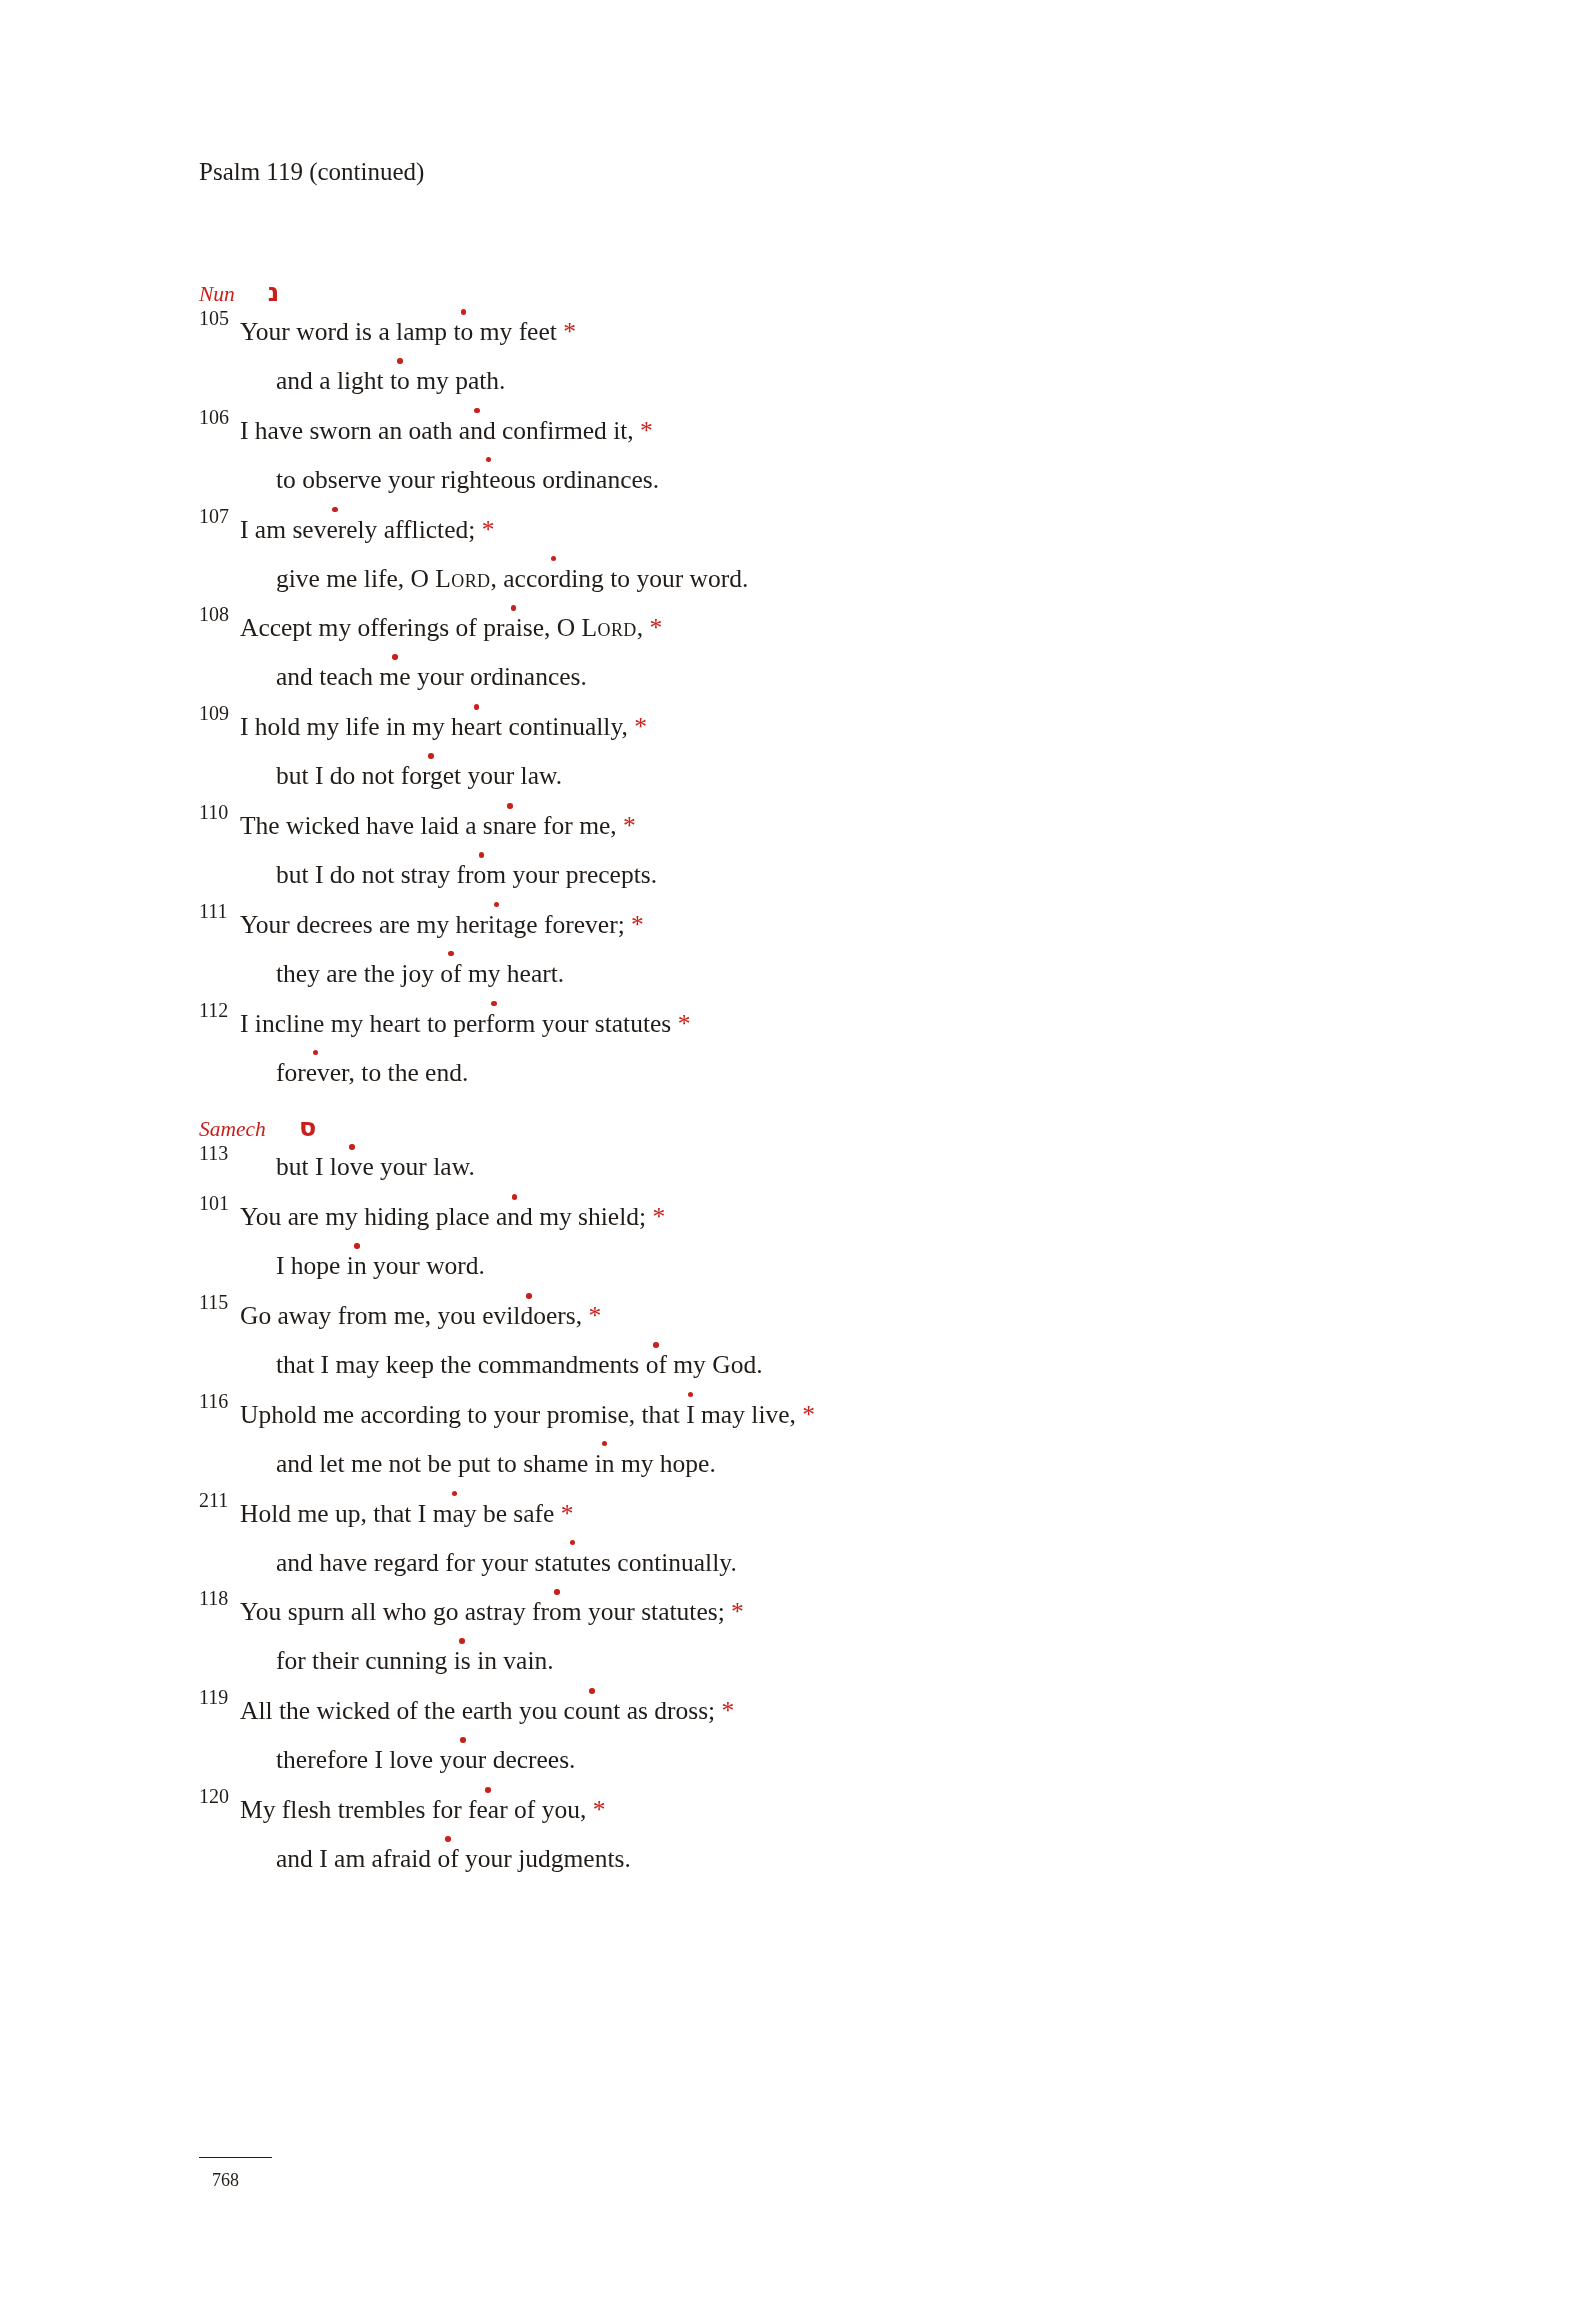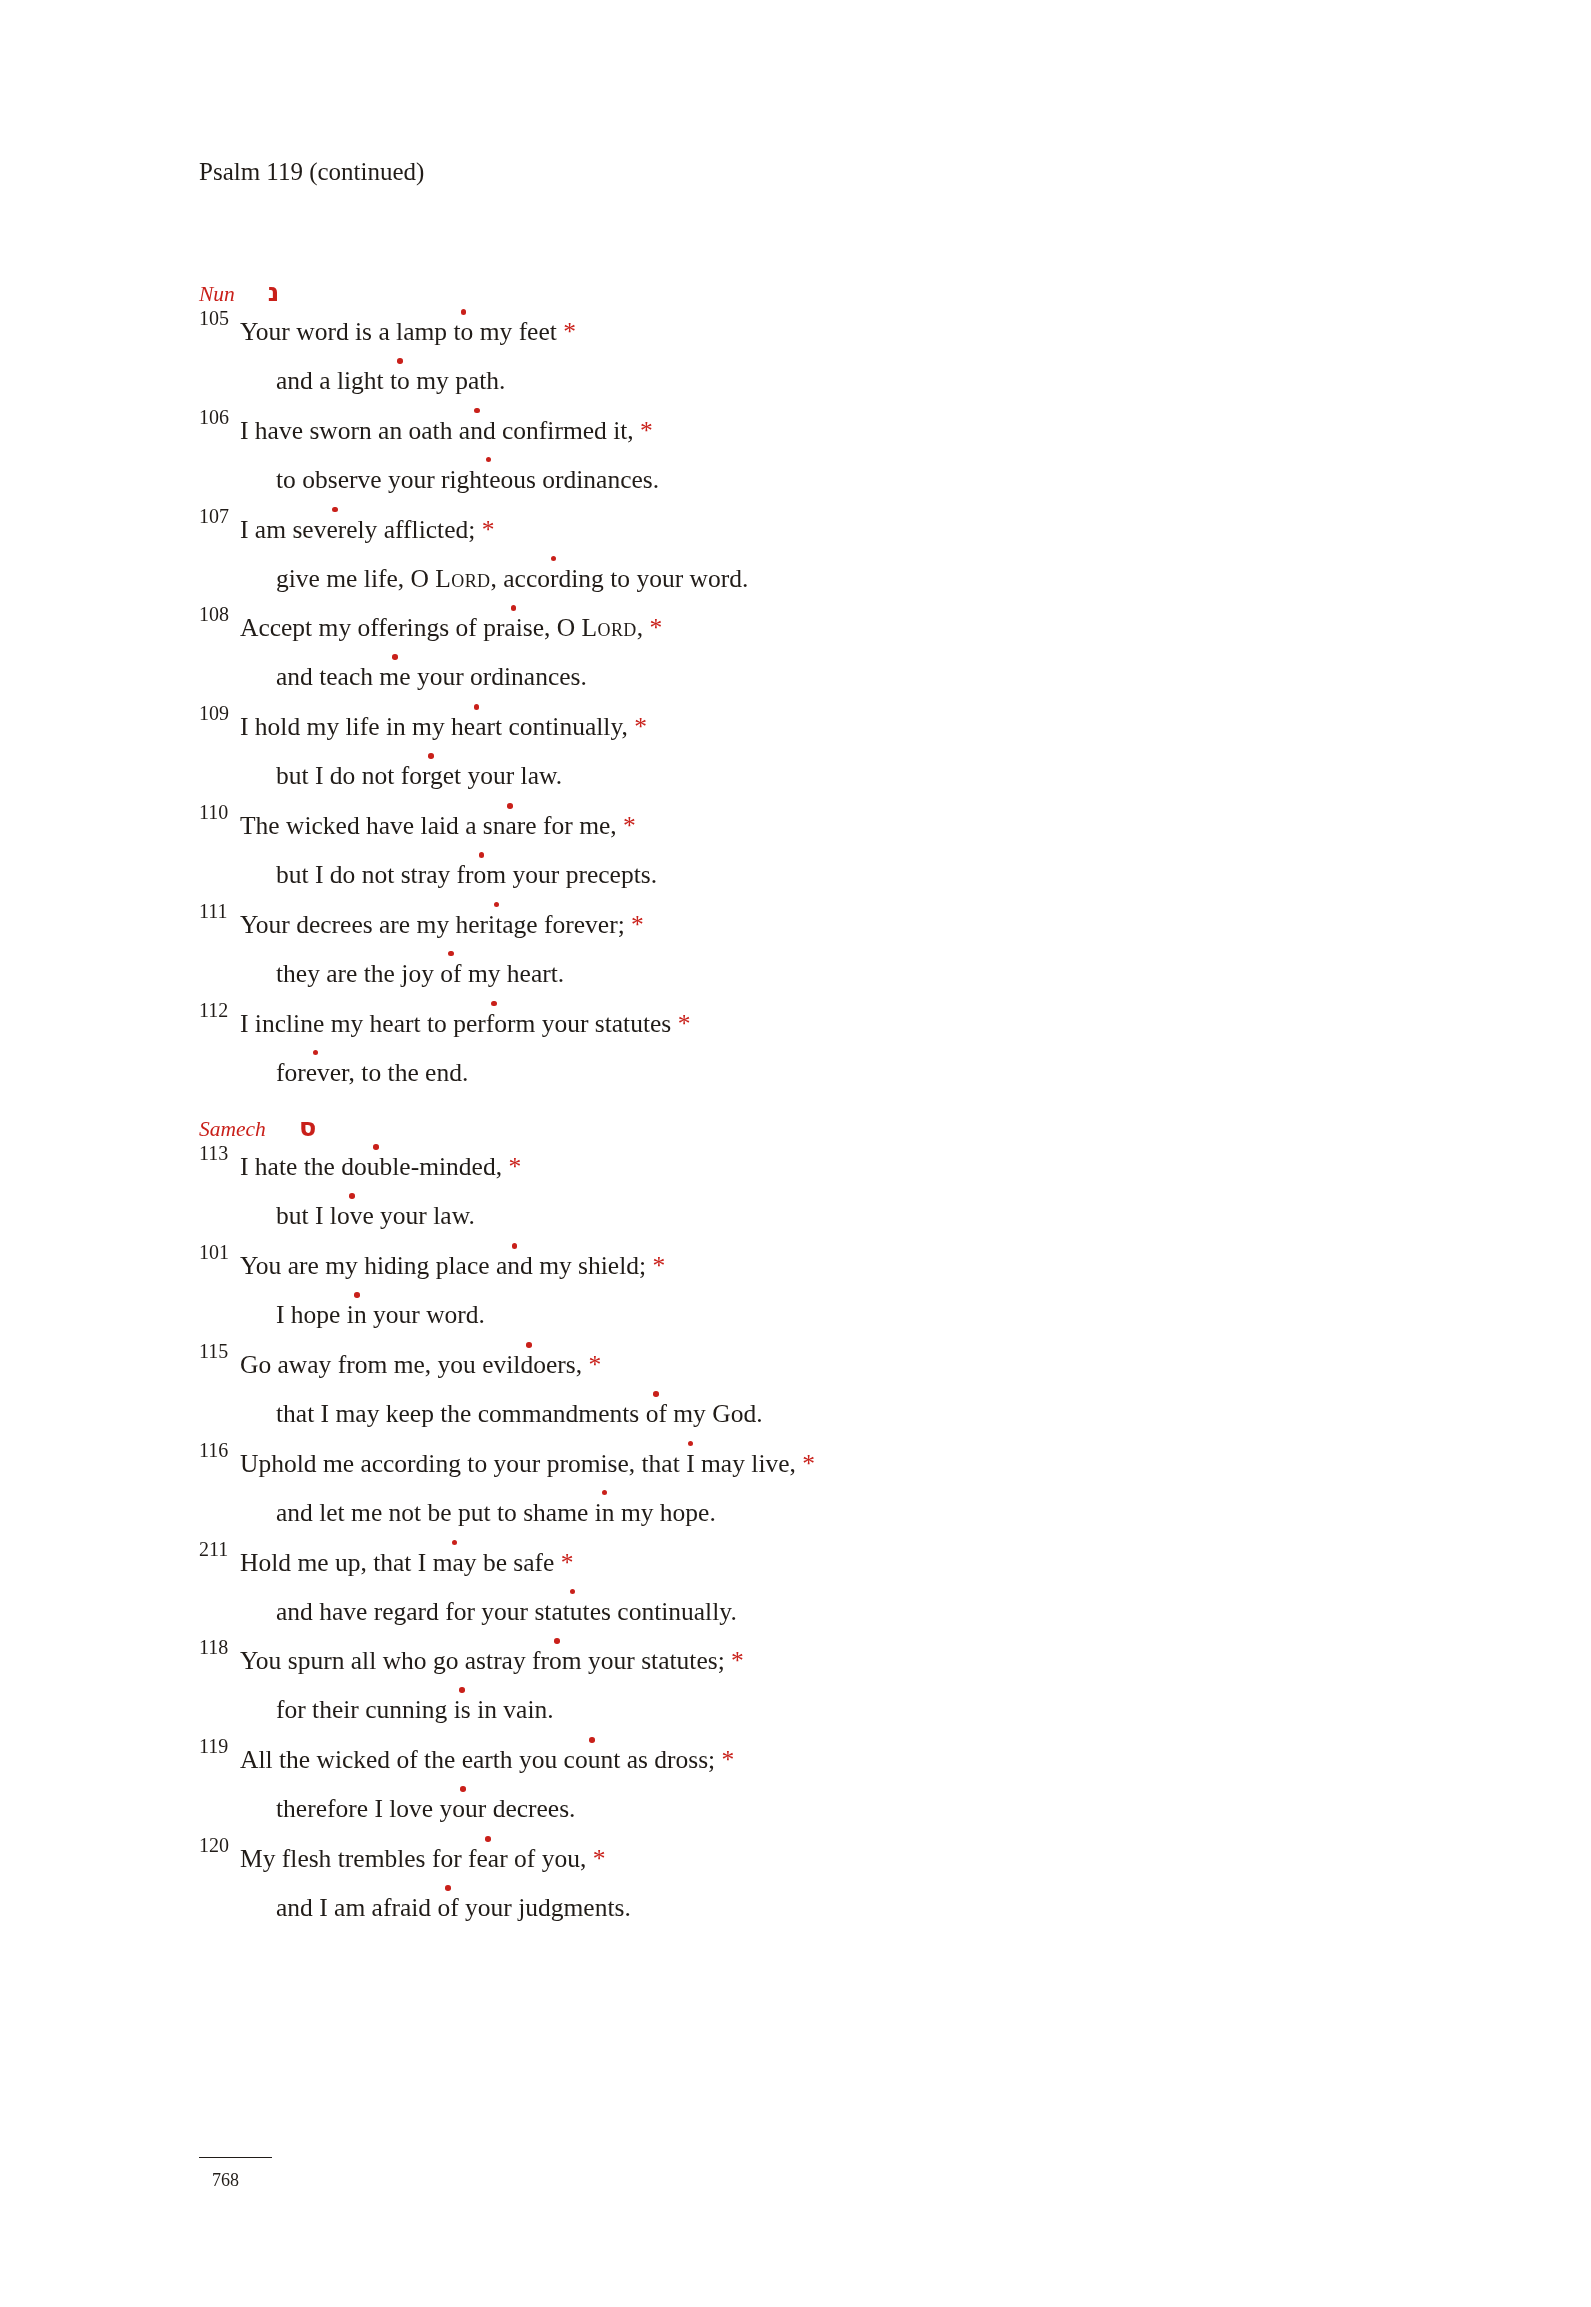--- a/index.html
+++ b/index.html
@@ -112,21 +112,20 @@
           </div>
         </div>
         <div class="section">
           <div class="section-header">
             <span class="section-label">Samech</span>
             <span class="hebrew-letter">ס</span>
           </div>
           <div class="verses">
             <div class="verse">
               <span class="vnum">113</span>
-              <div class="vline line1">I hate the <span class="pointed">double</span>-minded,<span class="ast">&nbsp;*</span></div>
               <div class="vline line2">but I <span class="pointed">love</span> your law.</div>
             </div>
             <div class="verse bold">
               <span class="vnum">101</span>
               <div class="vline line1">You are my hiding place <span class="pointed">and</span> my shield;<span class="ast">&nbsp;*</span></div>
               <div class="vline line2">I hope <span class="pointed">in</span> your word.</div>
             </div>
             <div class="verse">
               <span class="vnum">115</span>
               <div class="vline line1">Go away from me, you <span class="pointed">evildoers</span>,<span class="ast">&nbsp;*</span></div>

